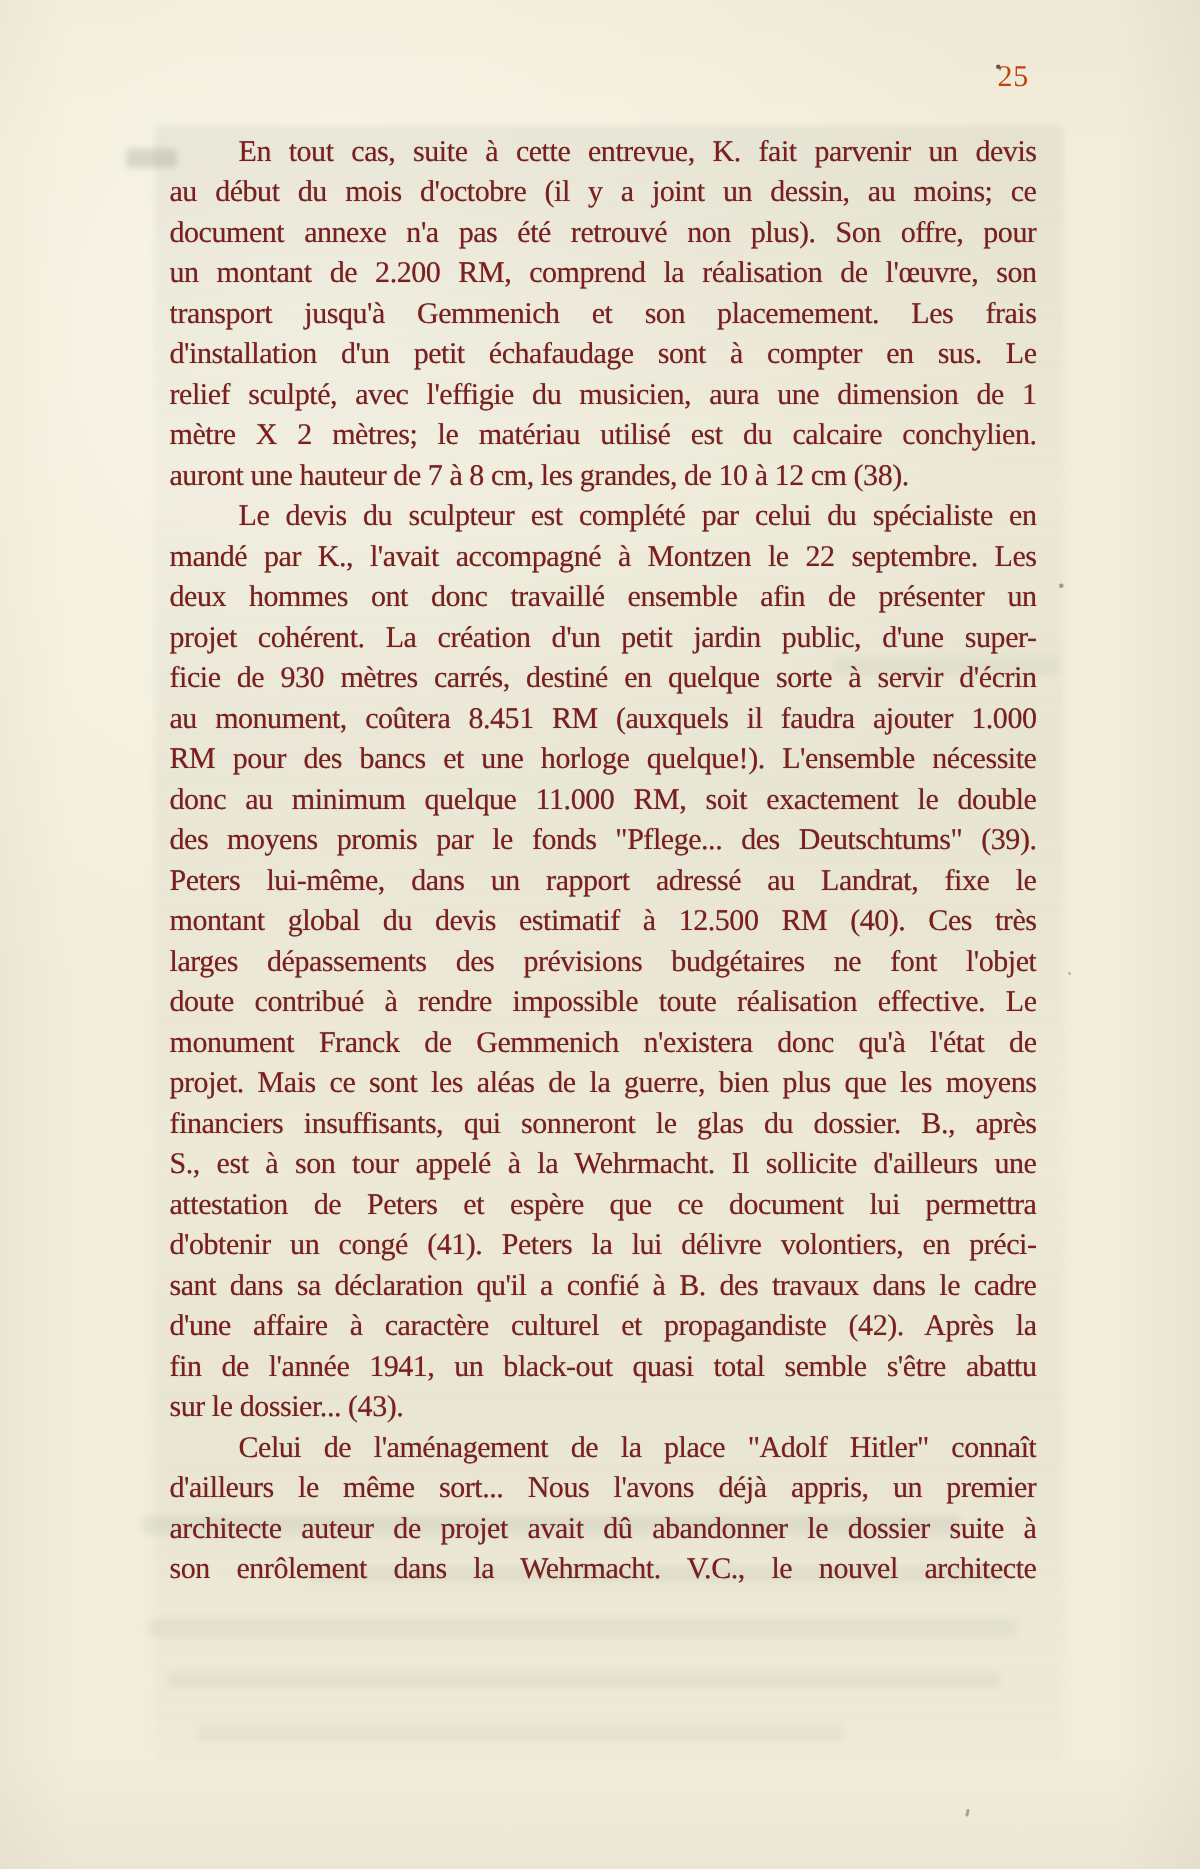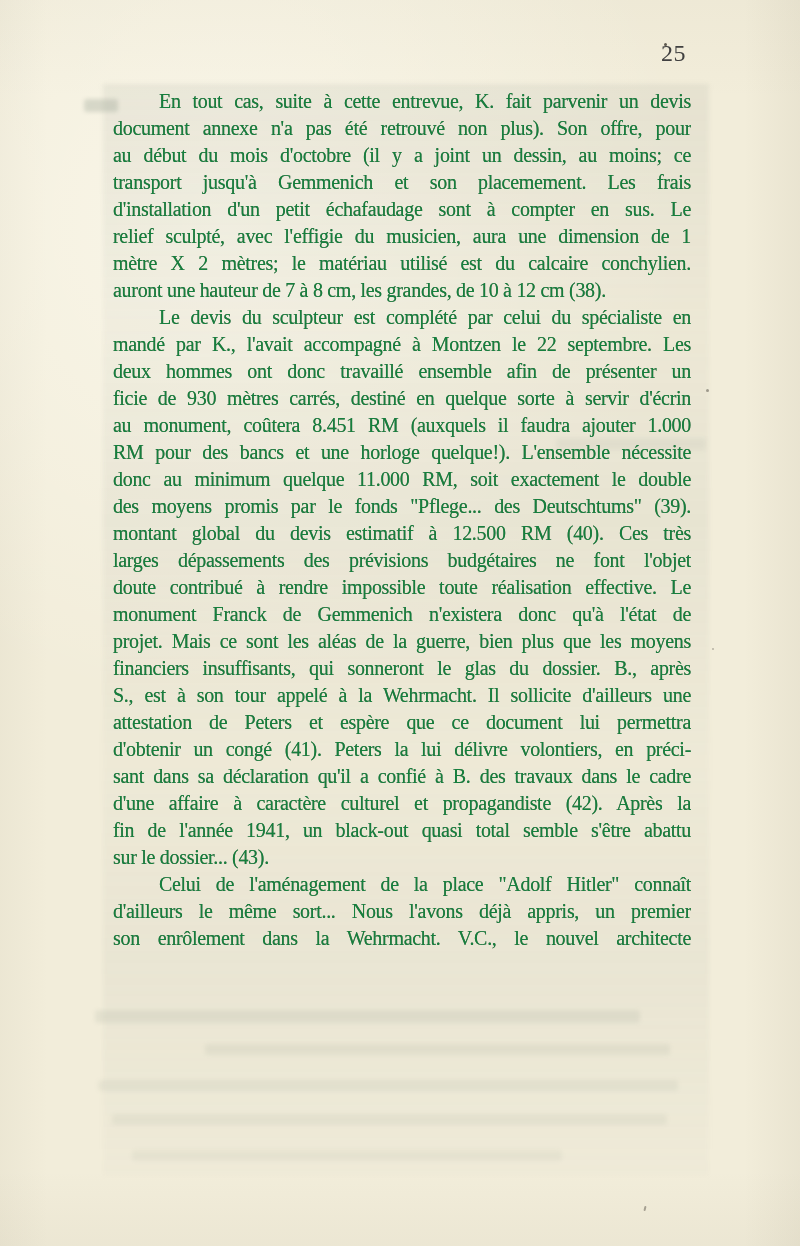--- a/index.html
+++ b/index.html
@@ -28,25 +28,25 @@
       rgba(168,172,160,0.16) 0%,
       rgba(168,172,160,0.07) 22%,
       rgba(168,172,160,0.13) 40%,
       rgba(168,172,160,0.05) 62%,
       rgba(168,172,160,0.11) 80%,
       rgba(168,172,160,0.03) 100%);
     filter: blur(2px);
   }
   .page-number {
     position: absolute; top: 40px; right: 114px;
-    font-size: 24px; color: #404040; letter-spacing: 0.5px;
+    font-size: 20px; color: #c2410c; letter-spacing: 0.5px;
   }
   .text-block {
     position: absolute; left: 113px; top: 88px; width: 578px;
-    color: #15803d;
+    color: #7f1d1d;
     font-size: 20px; line-height: 27px; letter-spacing: -0.3px;
     text-shadow: 0 0 0.5px rgba(54,50,44,0.65);
   }
   .para { margin: 0; }
   .line {
     height: 27px; overflow: hidden;
     text-align: justify; text-align-last: justify;
   }
   .line.first { text-indent: 46px; }
   .line.end { text-align-last: left; }
@@ -88,50 +88,54 @@
   <div class="speck s1"></div>
   <div class="speck s2"></div>
   <div class="speck s3"></div>
   <div class="speck s4"></div>
 
   <div class="page-number">25</div>
 
   <div class="text-block">
       <div class="para">
         <div class="line first">En tout cas, suite à cette entrevue, K. fait parvenir un devis</div>
+        <div class="line">au début du mois d'octobre (il y a joint un dessin, au moins; ce</div>
         <div class="line">document annexe n'a pas été retrouvé non plus). Son offre, pour</div>
-        <div class="line">au début du mois d'octobre (il y a joint un dessin, au moins; ce</div>
+        <div class="line">un montant de 2.200 RM, comprend la réalisation de l'œuvre, son</div>
         <div class="line">transport jusqu'à Gemmenich et son placemement. Les frais</div>
         <div class="line">d'installation d'un petit échafaudage sont à compter en sus. Le</div>
         <div class="line">relief sculpté, avec l'effigie du musicien, aura une dimension de 1</div>
         <div class="line">mètre X  2 mètres; le matériau utilisé est du calcaire conchylien.</div>
         <div class="line end">auront une hauteur de 7 à 8 cm, les grandes, de 10 à 12 cm (38).</div>
       </div>
       <div class="para">
         <div class="line first">Le devis du sculpteur est complété par celui du spécialiste en</div>
         <div class="line">mandé par K., l'avait accompagné à Montzen le 22 septembre. Les</div>
         <div class="line">deux hommes ont donc travaillé ensemble afin de présenter un</div>
+        <div class="line">projet cohérent. La création d'un petit jardin public, d'une super-</div>
         <div class="line">ficie de 930 mètres carrés, destiné en quelque sorte à servir d'écrin</div>
         <div class="line">au monument, coûtera 8.451 RM (auxquels il faudra ajouter 1.000</div>
         <div class="line">RM pour des bancs et une horloge quelque!). L'ensemble nécessite</div>
         <div class="line">donc au minimum quelque 11.000 RM, soit exactement le double</div>
         <div class="line">des moyens promis par le fonds "Pflege... des Deutschtums" (39).</div>
+        <div class="line">Peters lui-même, dans un rapport adressé au Landrat, fixe le</div>
         <div class="line">montant global du devis estimatif à 12.500 RM (40). Ces très</div>
         <div class="line">larges dépassements des prévisions budgétaires ne font l'objet</div>
         <div class="line">doute contribué à rendre impossible toute réalisation effective. Le</div>
         <div class="line">monument Franck de Gemmenich n'existera donc qu'à l'état de</div>
         <div class="line">projet. Mais ce sont les aléas de la guerre, bien plus que les moyens</div>
         <div class="line">financiers insuffisants, qui sonneront le glas du dossier. B., après</div>
         <div class="line">S., est à son tour appelé à la Wehrmacht. Il sollicite d'ailleurs une</div>
         <div class="line">attestation de Peters et espère que ce document lui permettra</div>
         <div class="line">d'obtenir un congé (41). Peters la lui délivre volontiers, en préci-</div>
         <div class="line">sant dans sa déclaration qu'il a confié à B. des travaux dans le cadre</div>
         <div class="line">d'une affaire à caractère culturel et propagandiste (42). Après la</div>
         <div class="line">fin de l'année 1941, un black-out quasi total semble s'être abattu</div>
         <div class="line end">sur le dossier... (43).</div>
       </div>
       <div class="para">
         <div class="line first">Celui de l'aménagement de la place "Adolf Hitler" connaît</div>
         <div class="line">d'ailleurs le même sort... Nous l'avons déjà appris, un premier</div>
+        <div class="line">architecte auteur de projet avait dû abandonner le dossier suite à</div>
         <div class="line">son enrôlement dans la Wehrmacht. V.C., le nouvel architecte</div>
       </div>
     </div>
 </div>
 
 </body></html>

